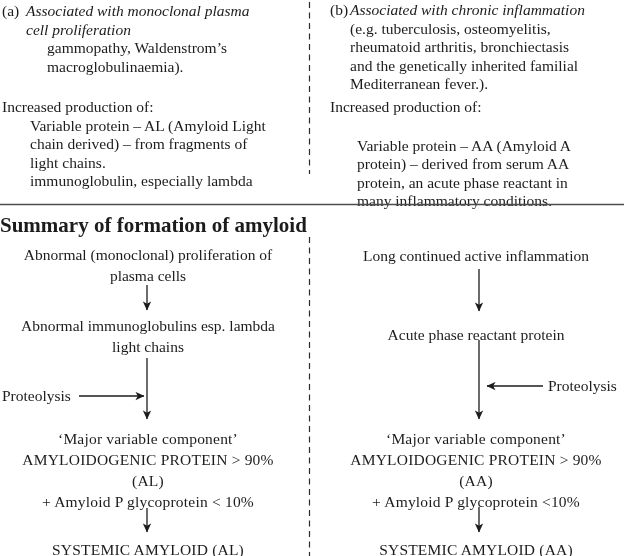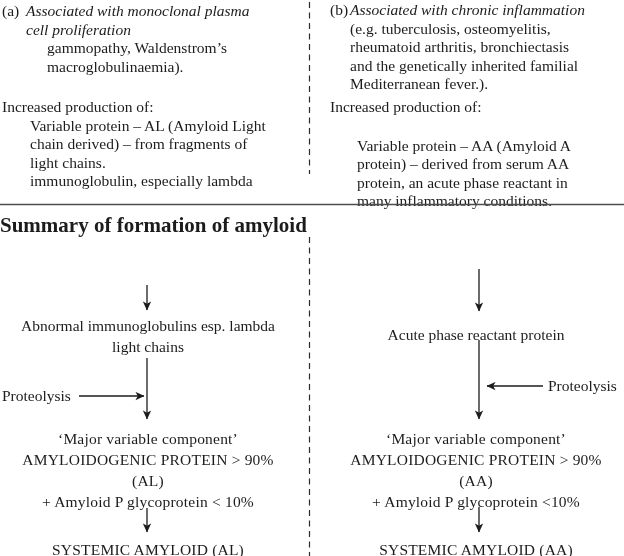--- a/index.html
+++ b/index.html
@@ -87,37 +87,44 @@
     <div class="prod-lines-b">
       <div>Variable protein – AA (Amyloid A</div>
       <div>protein) – derived from serum AA</div>
       <div>protein, an acute phase reactant in</div>
       <div>many inflammatory conditions.</div>
     </div>
   </div>
 
   <div class="abs summary-title">Summary of formation of amyloid</div>
 
+  <div class="abs flow flow-left" style="top:244px;">
+    <div>Abnormal (monoclonal) proliferation of</div>
+    <div>plasma cells</div>
+  </div>
 
   <div class="abs flow flow-left" style="top:315px;">
     <div>Abnormal immunoglobulins esp. lambda</div>
     <div>light chains</div>
   </div>
 
   <div class="abs prot-label" style="left:2px; top:388px;">Proteolysis</div>
 
   <div class="abs flow flow-left caps-block" style="top:428px;">
     <div>‘Major variable component’</div>
     <div>AMYLOIDOGENIC PROTEIN &gt; 90%</div>
     <div>(AL)</div>
     <div>+ Amyloid P glycoprotein &lt; 10%</div>
   </div>
 
   <div class="abs flow flow-left caps-block" style="top:539px;">SYSTEMIC AMYLOID (AL)</div>
 
+  <div class="abs flow flow-right" style="top:245px;">
+    <div>Long continued active inflammation</div>
+  </div>
 
   <div class="abs flow flow-right" style="top:324px;">
     <div>Acute phase reactant protein</div>
   </div>
 
   <div class="abs prot-label" style="left:548px; top:378px;">Proteolysis</div>
 
   <div class="abs flow flow-right caps-block" style="top:428px;">
     <div>‘Major variable component’</div>
     <div>AMYLOIDOGENIC PROTEIN &gt; 90%</div>

